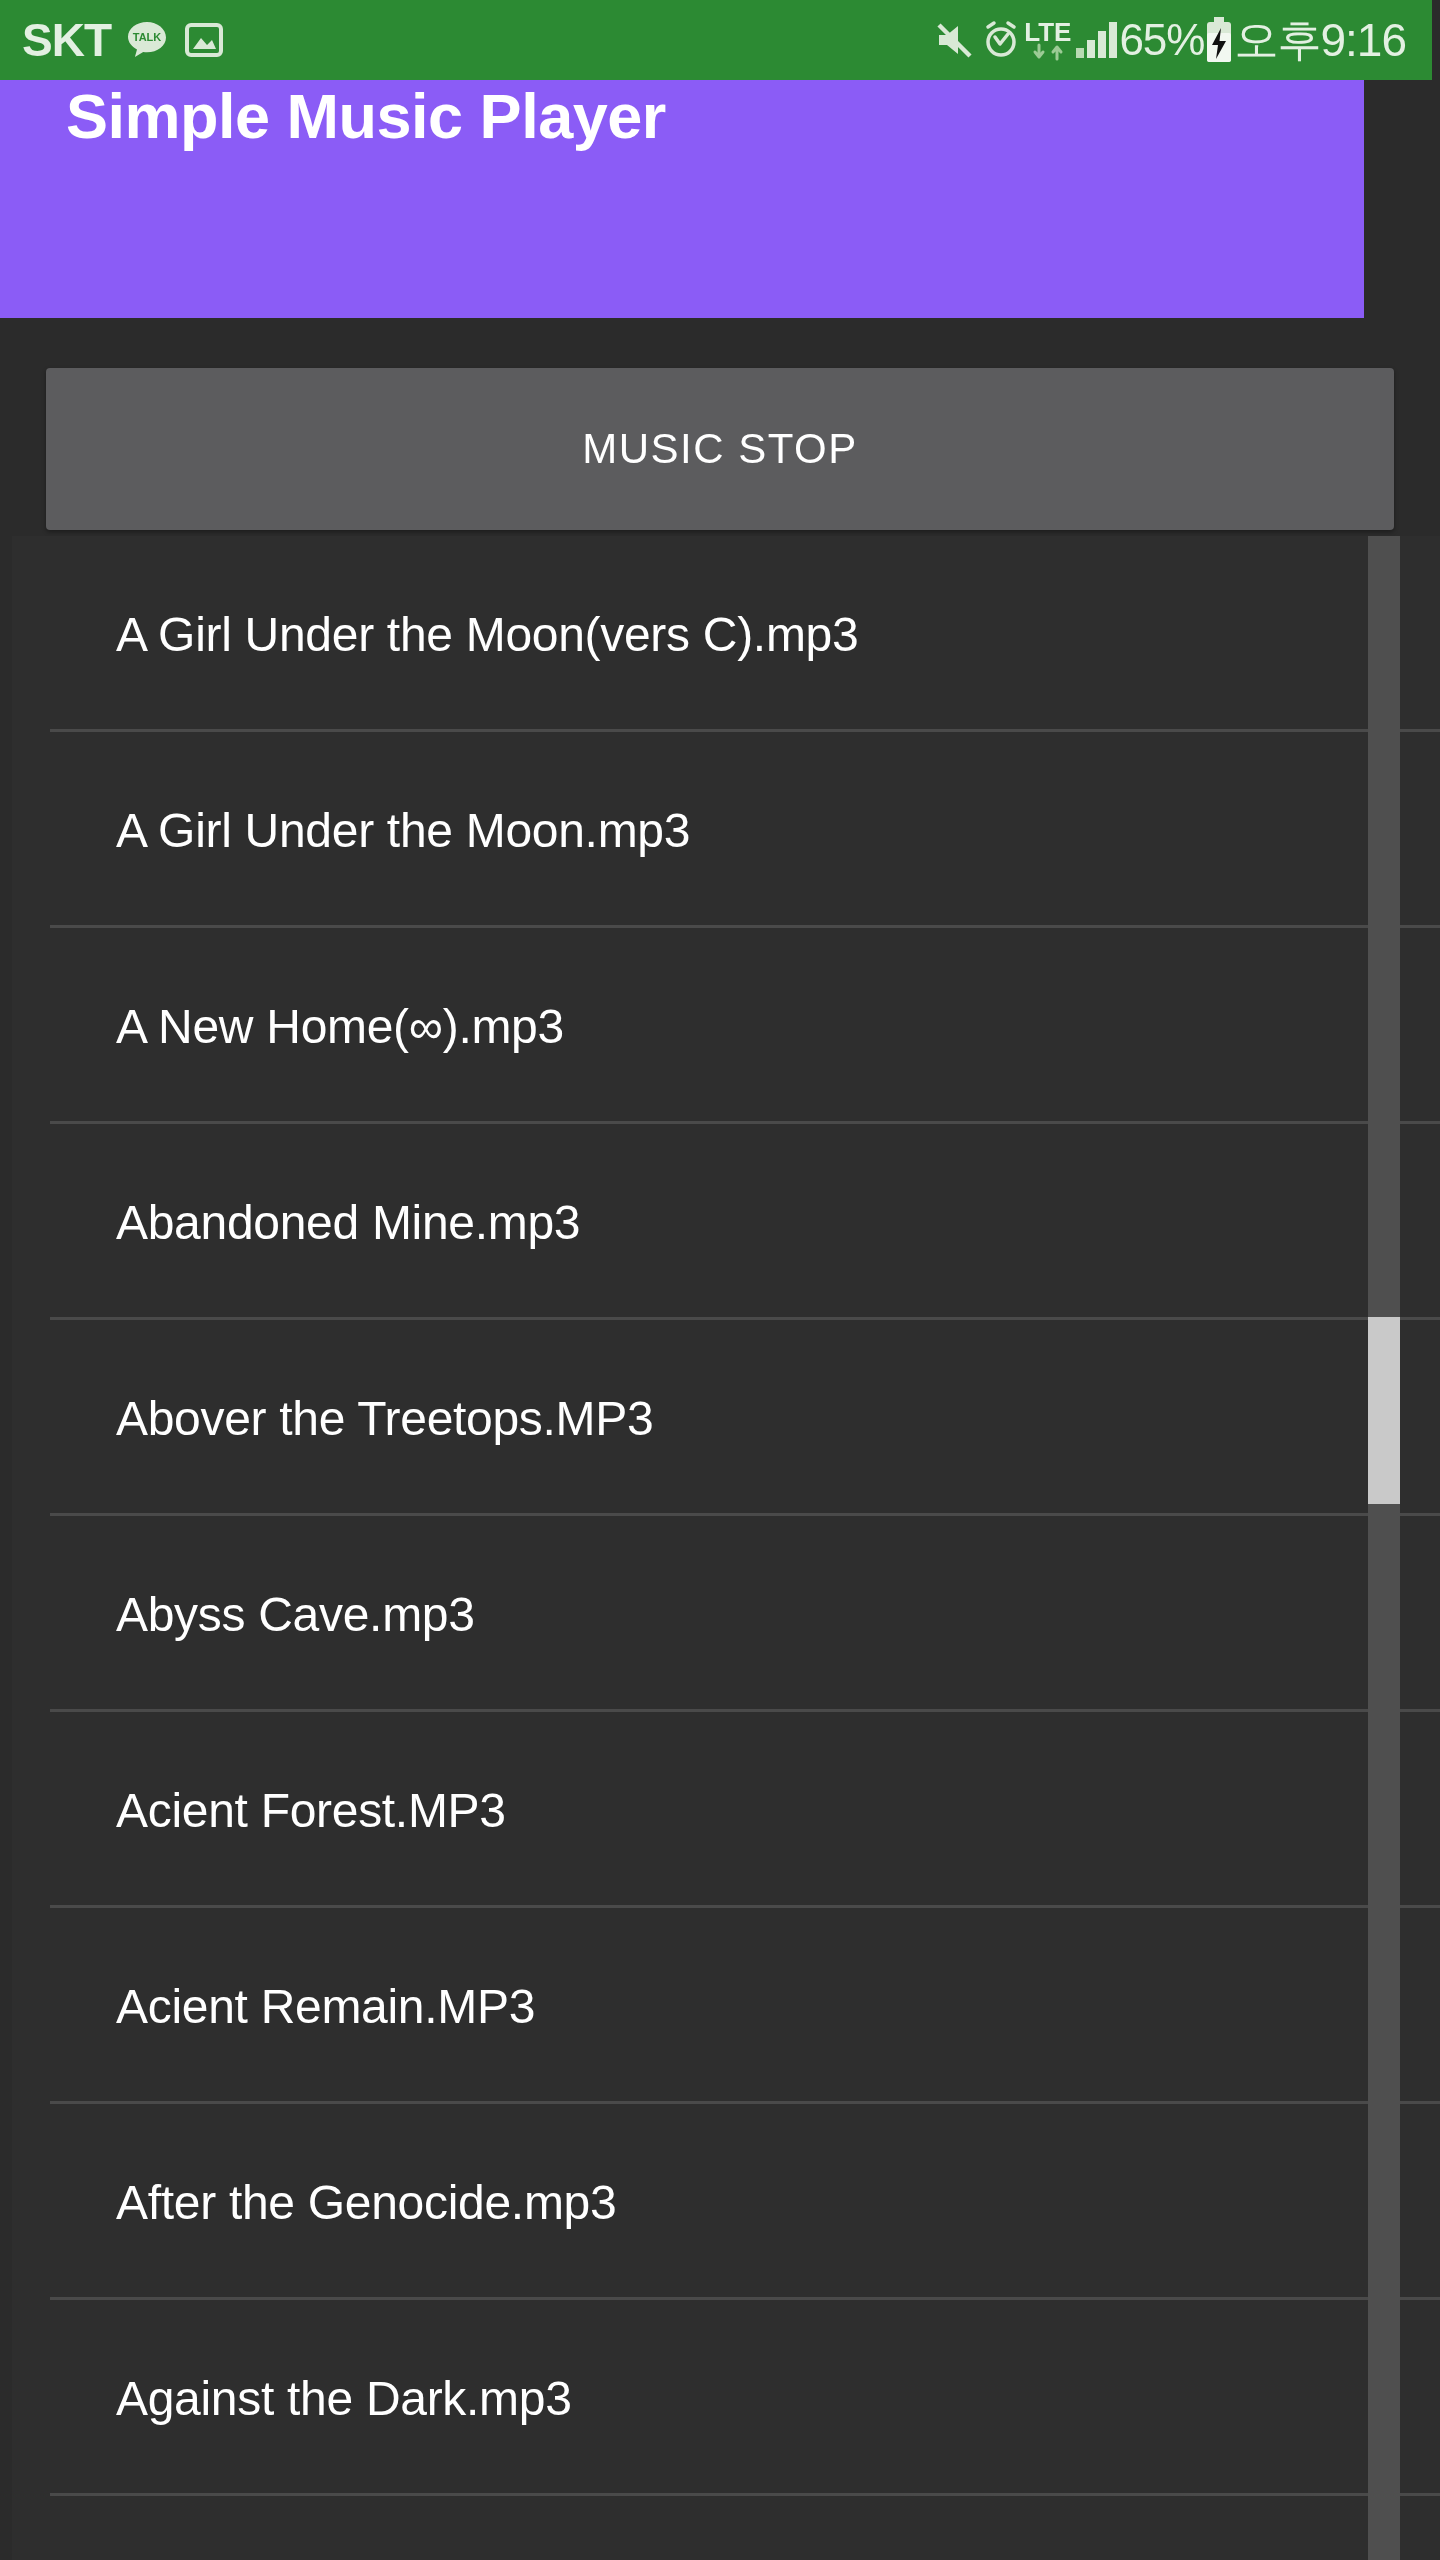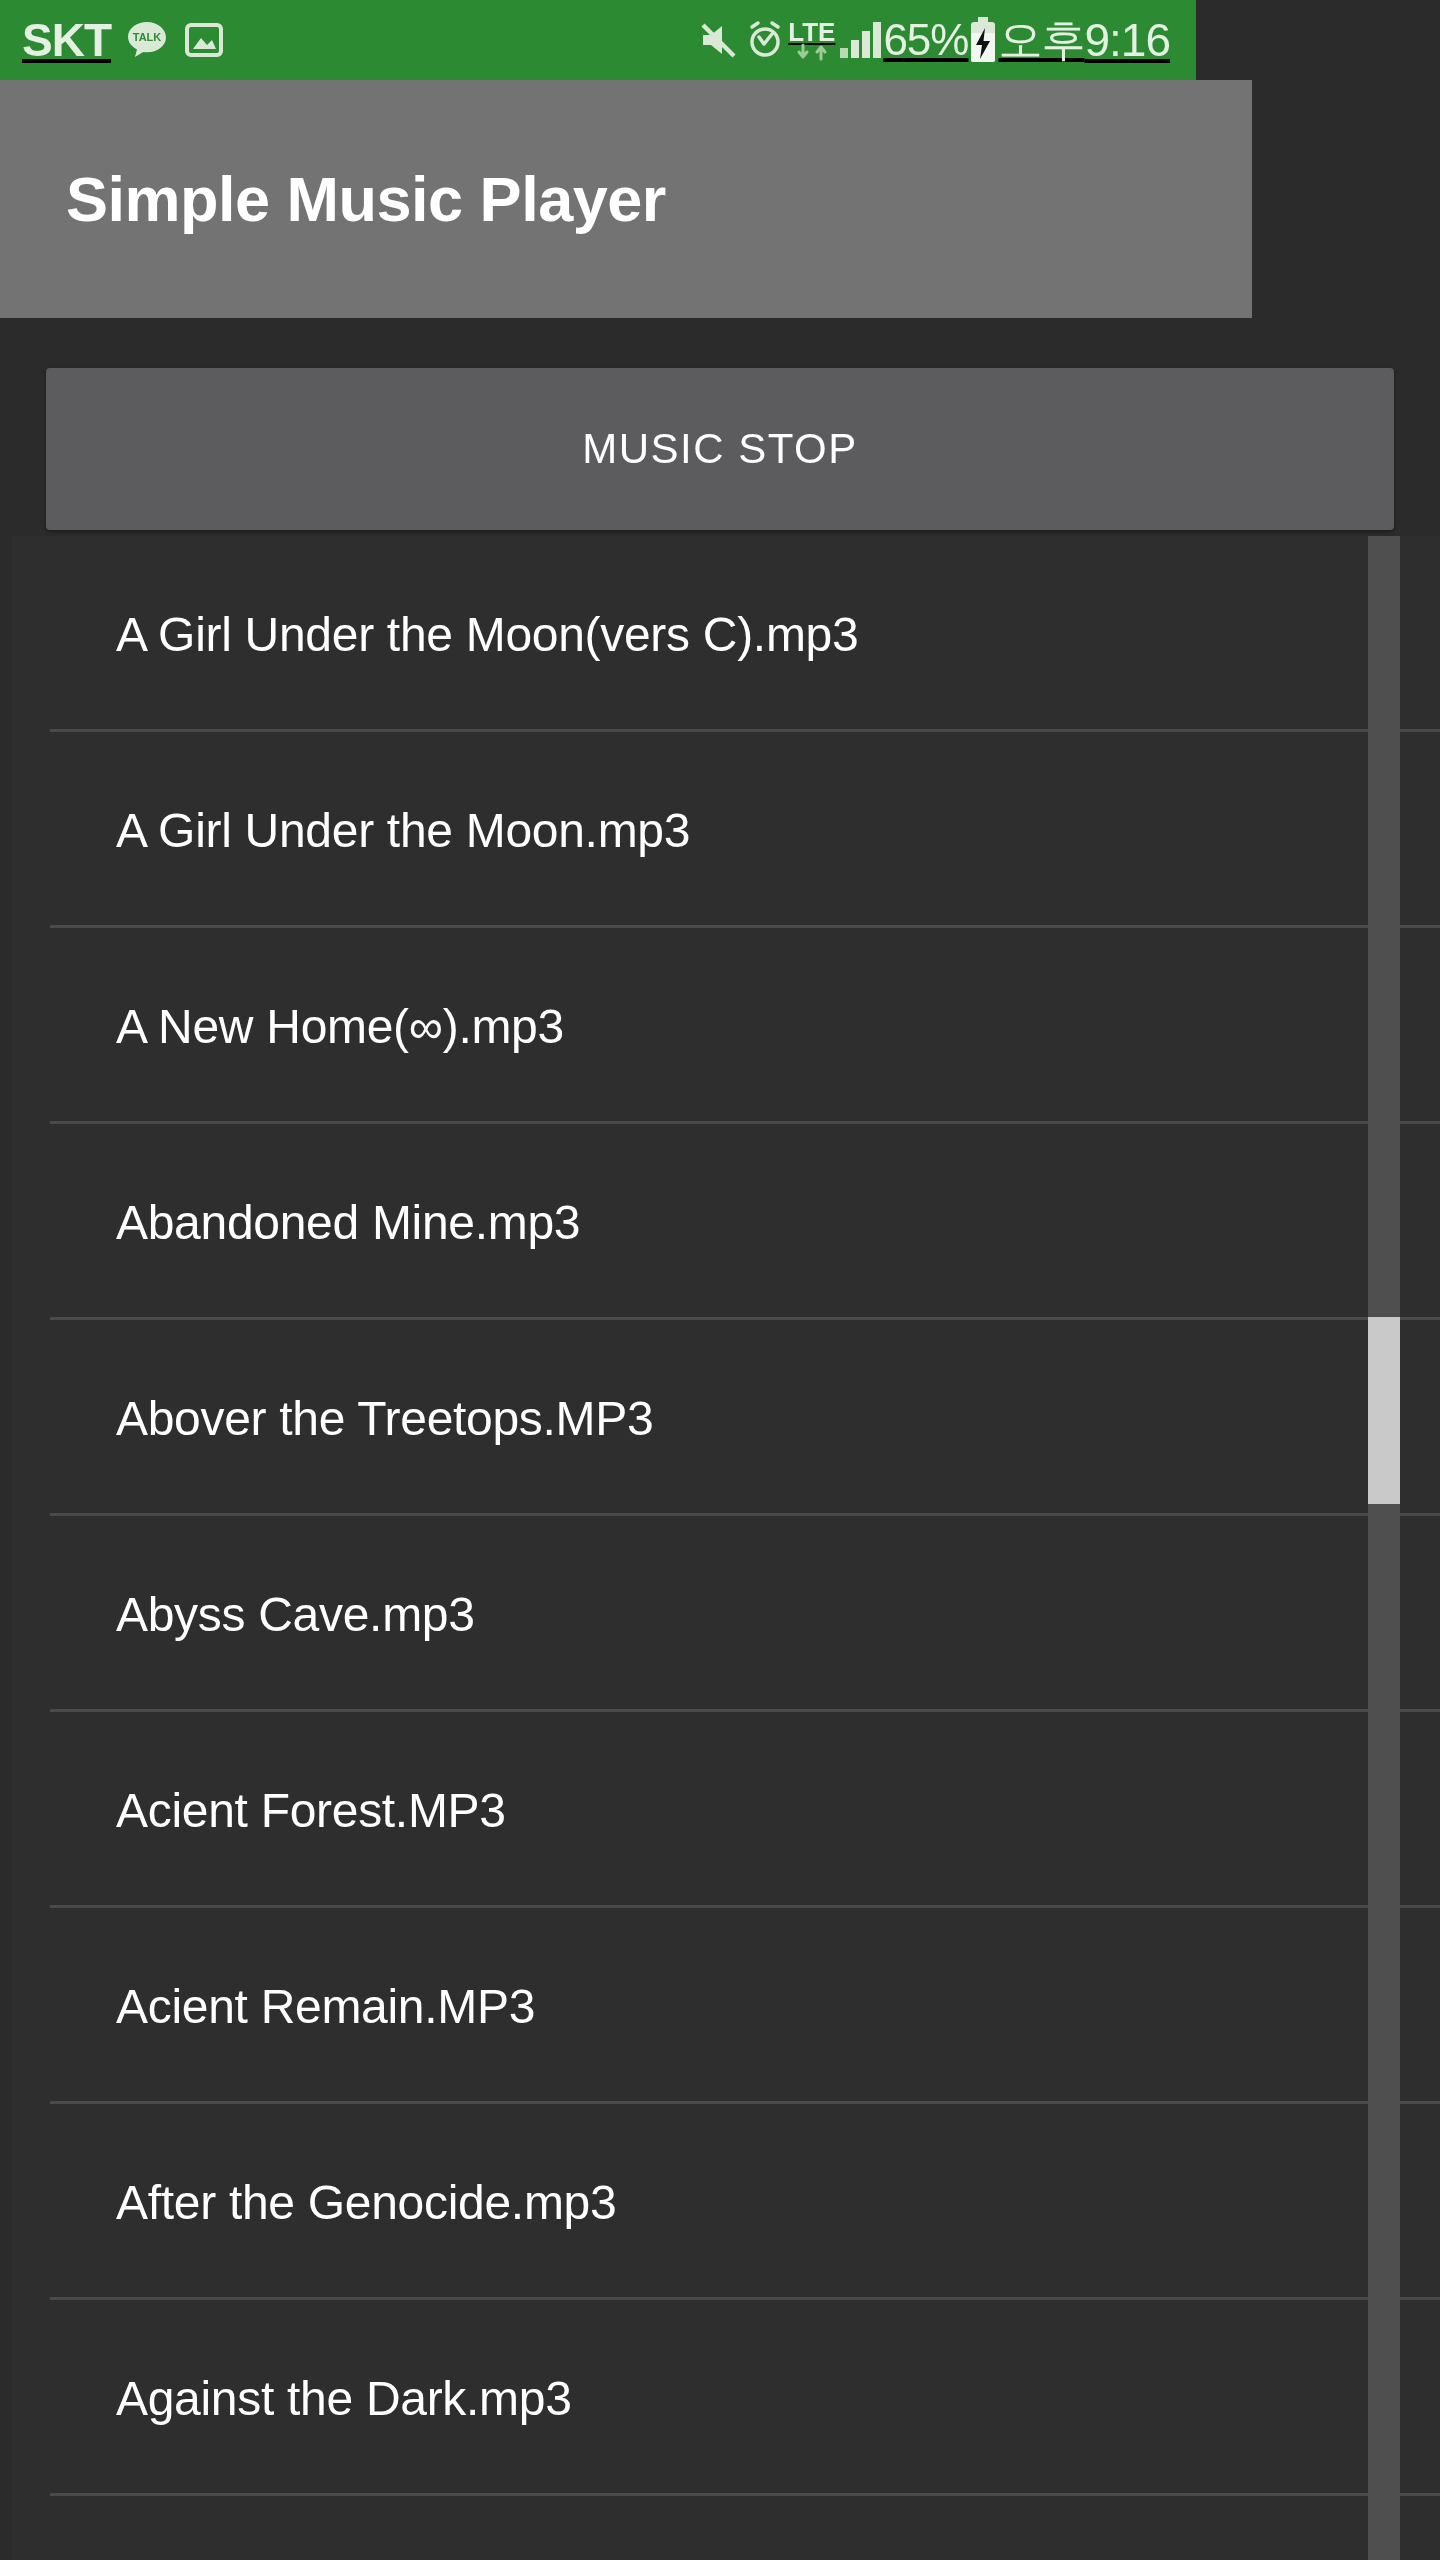--- a/index.html
+++ b/index.html
@@ -5,25 +5,24 @@
   * { margin:0; padding:0; box-sizing:border-box; }
   html, body {
     width:1440px; height:2560px;
     background:#2b2b2b;
     font-family:"Liberation Sans", sans-serif;
     overflow:hidden;
   }
 
   
   #status-bar{
-    position:absolute; left:0; top:0; width:1196px; height:80px;
+    position:absolute; left:0; top:0; width:1432px; height:80px;
     background:#2c8a33;
     display:flex; align-items:center; justify-content:space-between;
     padding:0 26px 0 22px;
-    text-decoration:underline;
   }
   .sb-left{ display:flex; align-items:center; gap:14px; }
   .sb-right{ display:flex; align-items:center; }
   .carrier{
     color:#e3f0e2; font-size:46px; font-weight:bold; letter-spacing:-1px;
     line-height:1;
   }
   .sb-icon{ display:flex; align-items:center; justify-content:center; }
   .lte-block{
     display:flex; flex-direction:column; align-items:center;
@@ -38,23 +37,23 @@
   .ampm{
     color:#e3f0e2; font-size:44px; line-height:1; letter-spacing:-1px;
     font-family:"DejaVu Sans", sans-serif;
   }
   .clock{
     color:#e3f0e2; font-size:46px; line-height:1; letter-spacing:-1px;
   }
 
   
   #app-bar{
-    position:absolute; left:0; top:80px; width:1252px; height:238px;
-    background:#737373;
-    display:flex; align-items:center;
+    position:absolute; left:0; top:80px; width:1364px; height:238px;
+    background:#8b5cf6;
+    display:flex; align-items:flex-start;
   }
   #app-title{
     color:#ffffff; font-size:63px; font-weight:bold;
     padding-left:66px; letter-spacing:-0.5px;
   }
 
   
   #content{
     position:absolute; left:0; top:318px; width:1440px; height:2242px;
     background:#2b2b2b;

